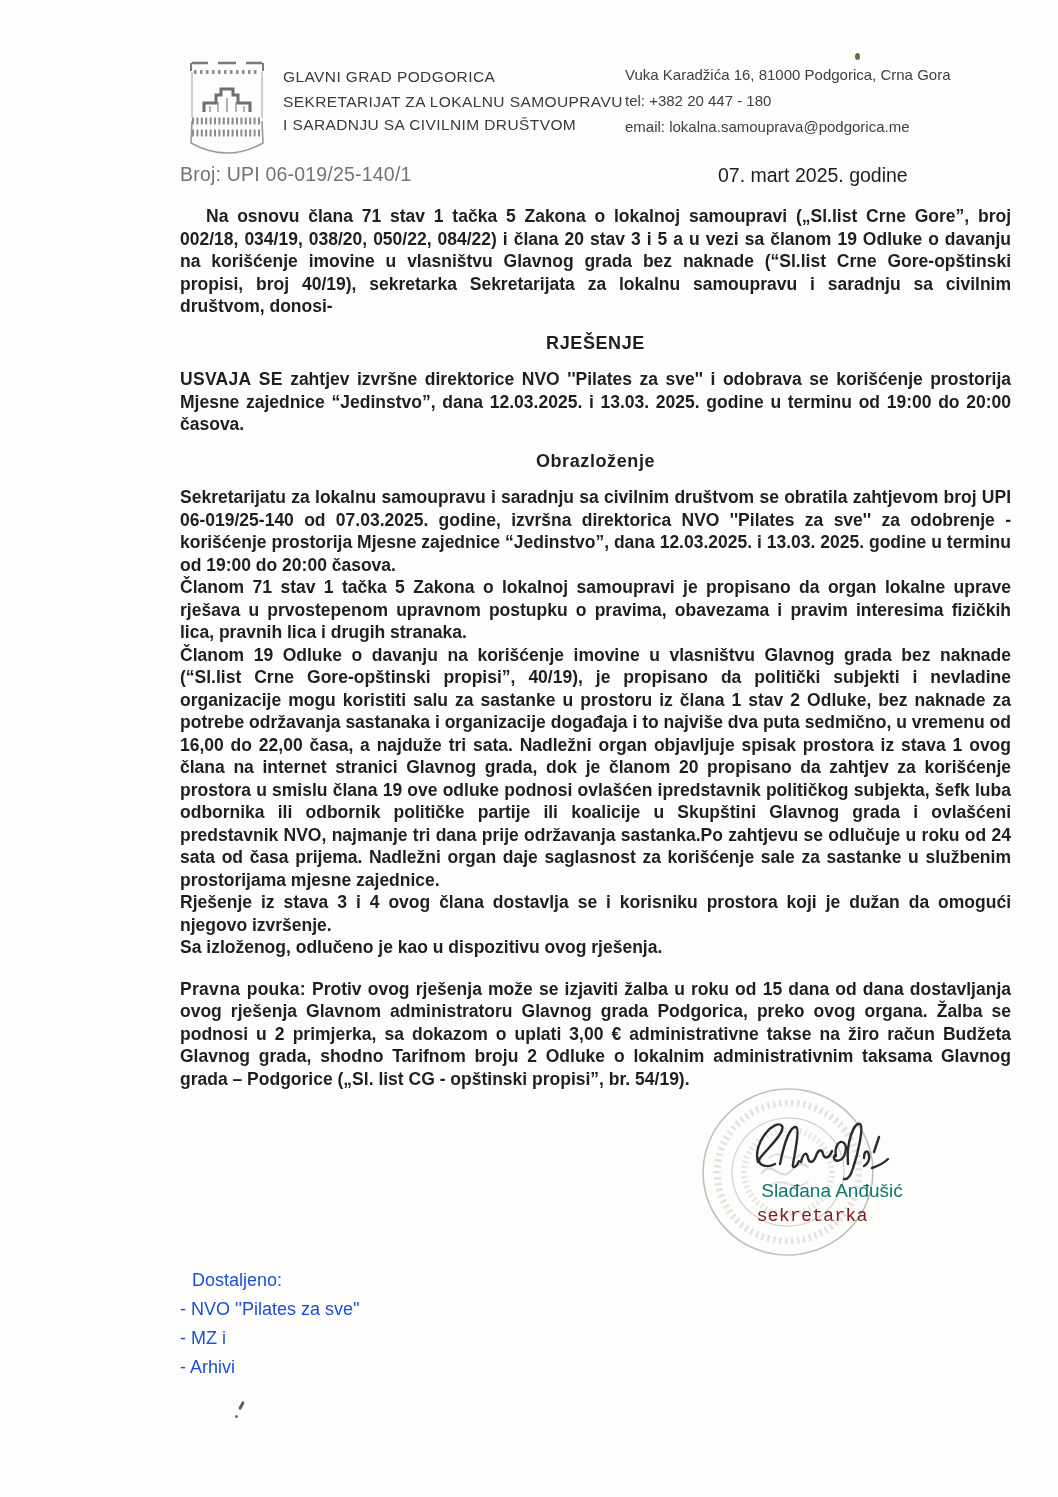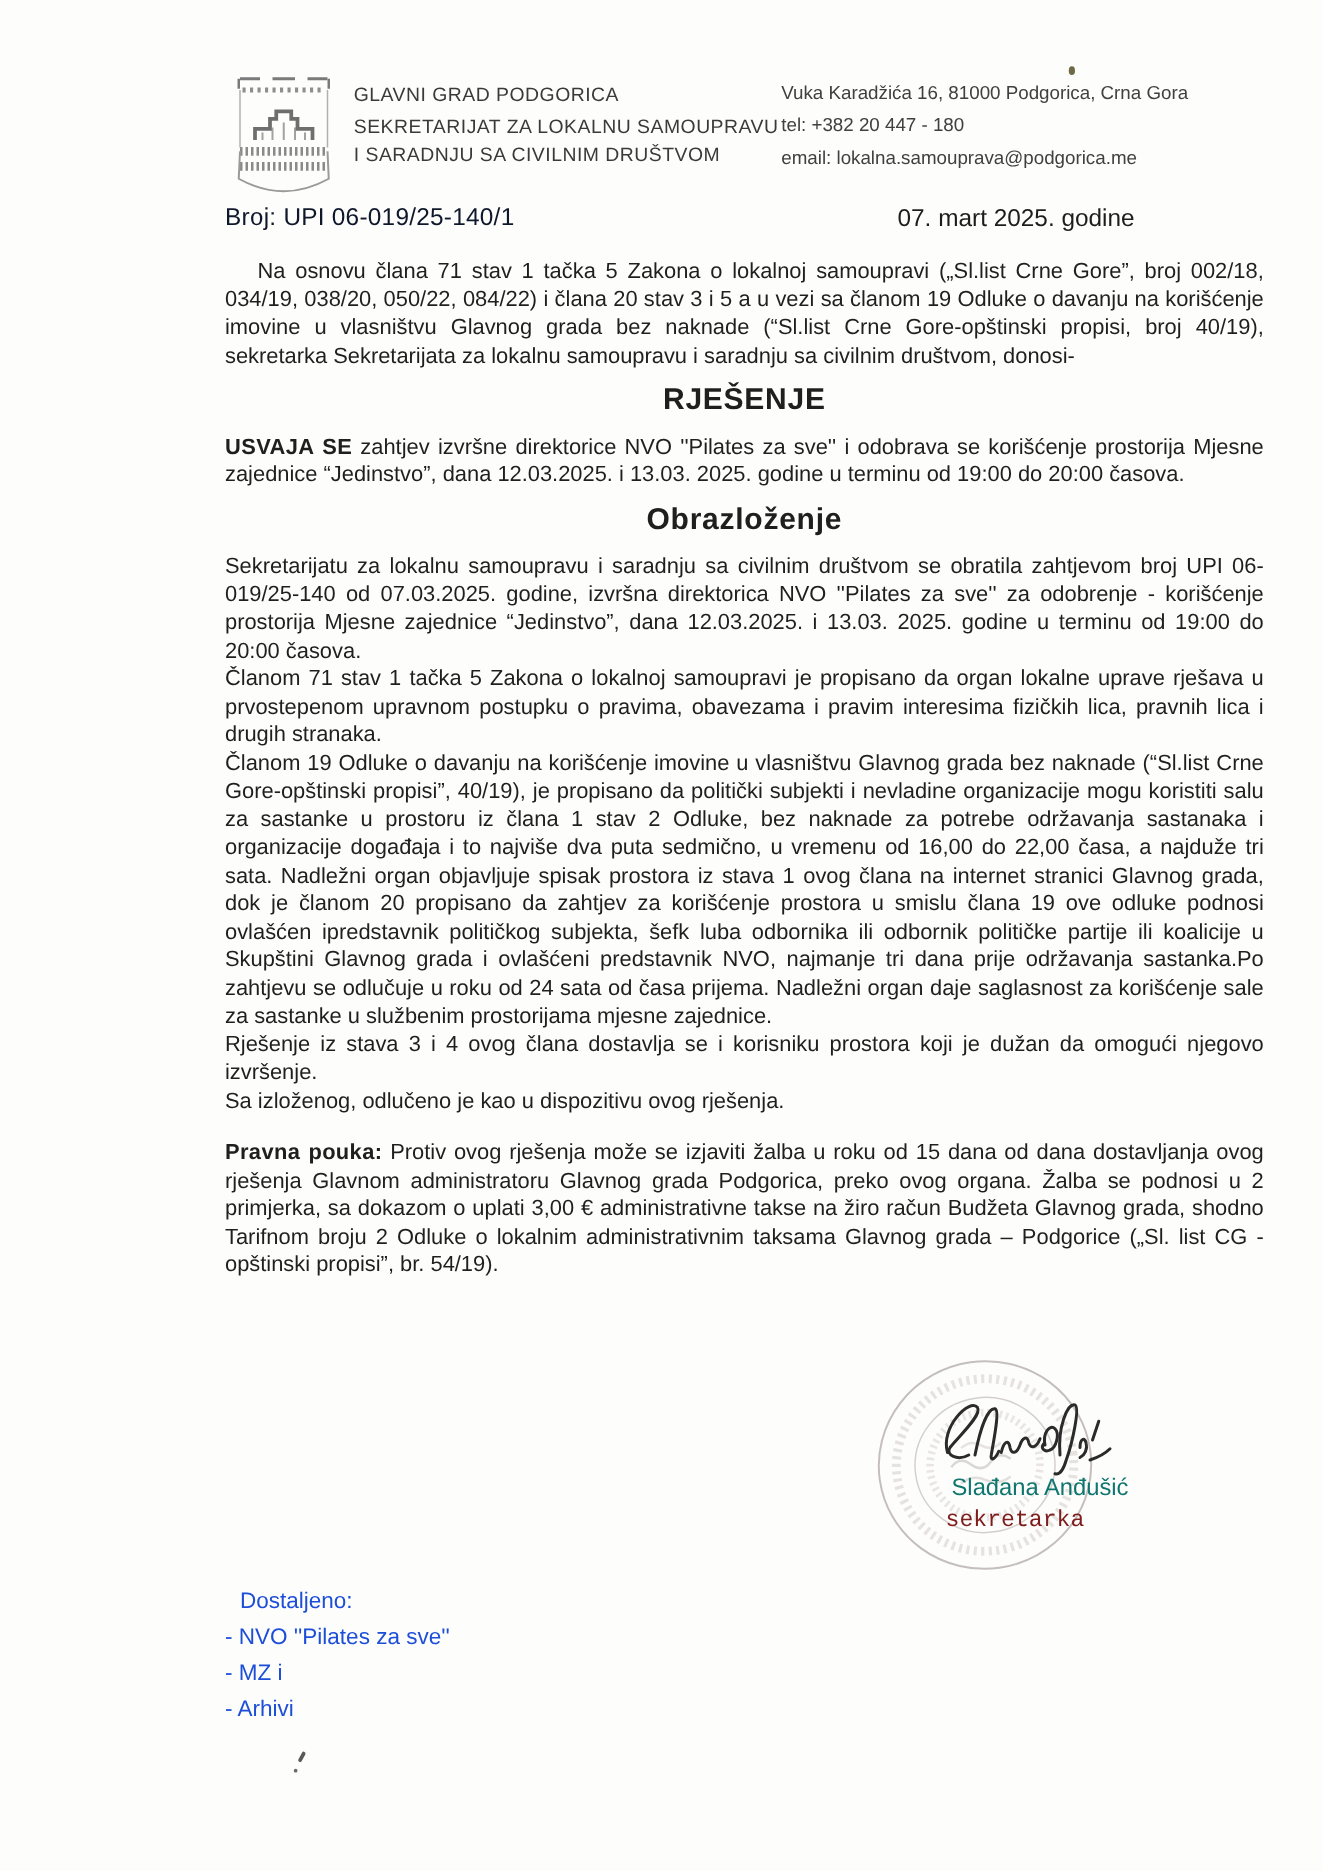--- a/index.html
+++ b/index.html
@@ -11,31 +11,31 @@
     color:#1f1f1f;
     overflow:hidden;
   }
   
   .logo{position:absolute;left:188px;top:60px;width:78px;height:100px;}
   .org{position:absolute;left:283px;top:64px;font-size:15.5px;color:#3a3a3a;letter-spacing:.4px;}
   .org div{line-height:25px;white-space:nowrap;}
   .org div:nth-child(3),.org div:nth-child(4){line-height:21px;}
   .contact{position:absolute;left:625px;top:62px;font-size:15px;color:#404040;line-height:26px;}
   .contact div{white-space:nowrap;}
-  .refline-number{position:absolute;left:180px;top:163px;font-size:19.5px;color:#0f172a;letter-spacing:.2px;}
+  .refline-number{position:absolute;left:180px;top:163px;font-size:19.5px;color:#737373;letter-spacing:.2px;}
   .refline-date{position:absolute;left:718px;top:164px;font-size:19.5px;color:#1d1d1d;}
   
   .main{
     position:absolute;left:180px;top:205px;width:831px;
     font-size:17.5px;line-height:22.5px;
     text-align:justify;
   }
-  .main p{margin:0;}
+  .main p{margin:0;font-weight:bold;}
   .p-intro{text-indent:26px;margin-bottom:12px !important;}
-  .heading{text-align:center;font-weight:bold;font-size:24px;margin:14px 0;letter-spacing:.6px;}
+  .heading{text-align:center;font-weight:bold;font-size:18px;margin:14px 0;letter-spacing:.6px;}
   .p-decision{margin-bottom:12px !important;}
   .p-pouka{margin-top:19px !important;}
   b.lead{letter-spacing:.3px;}
   
   .stamp{position:absolute;left:699px;top:1086px;width:178px;height:172px;opacity:.8;}
   .signature-svg{position:absolute;left:748px;top:1112px;width:152px;height:78px;}
   .sig-name{position:absolute;left:742px;top:1180px;width:180px;text-align:center;font-size:19px;color:#0f766e;}
   .sig-title{position:absolute;left:722px;top:1206px;width:180px;text-align:center;font-size:18.5px;color:#7f1d1d;font-family:Liberation Mono, monospace;}
   
   .dist{position:absolute;left:180px;top:1266px;font-size:18px;line-height:29px;color:#1d4ed8;}

